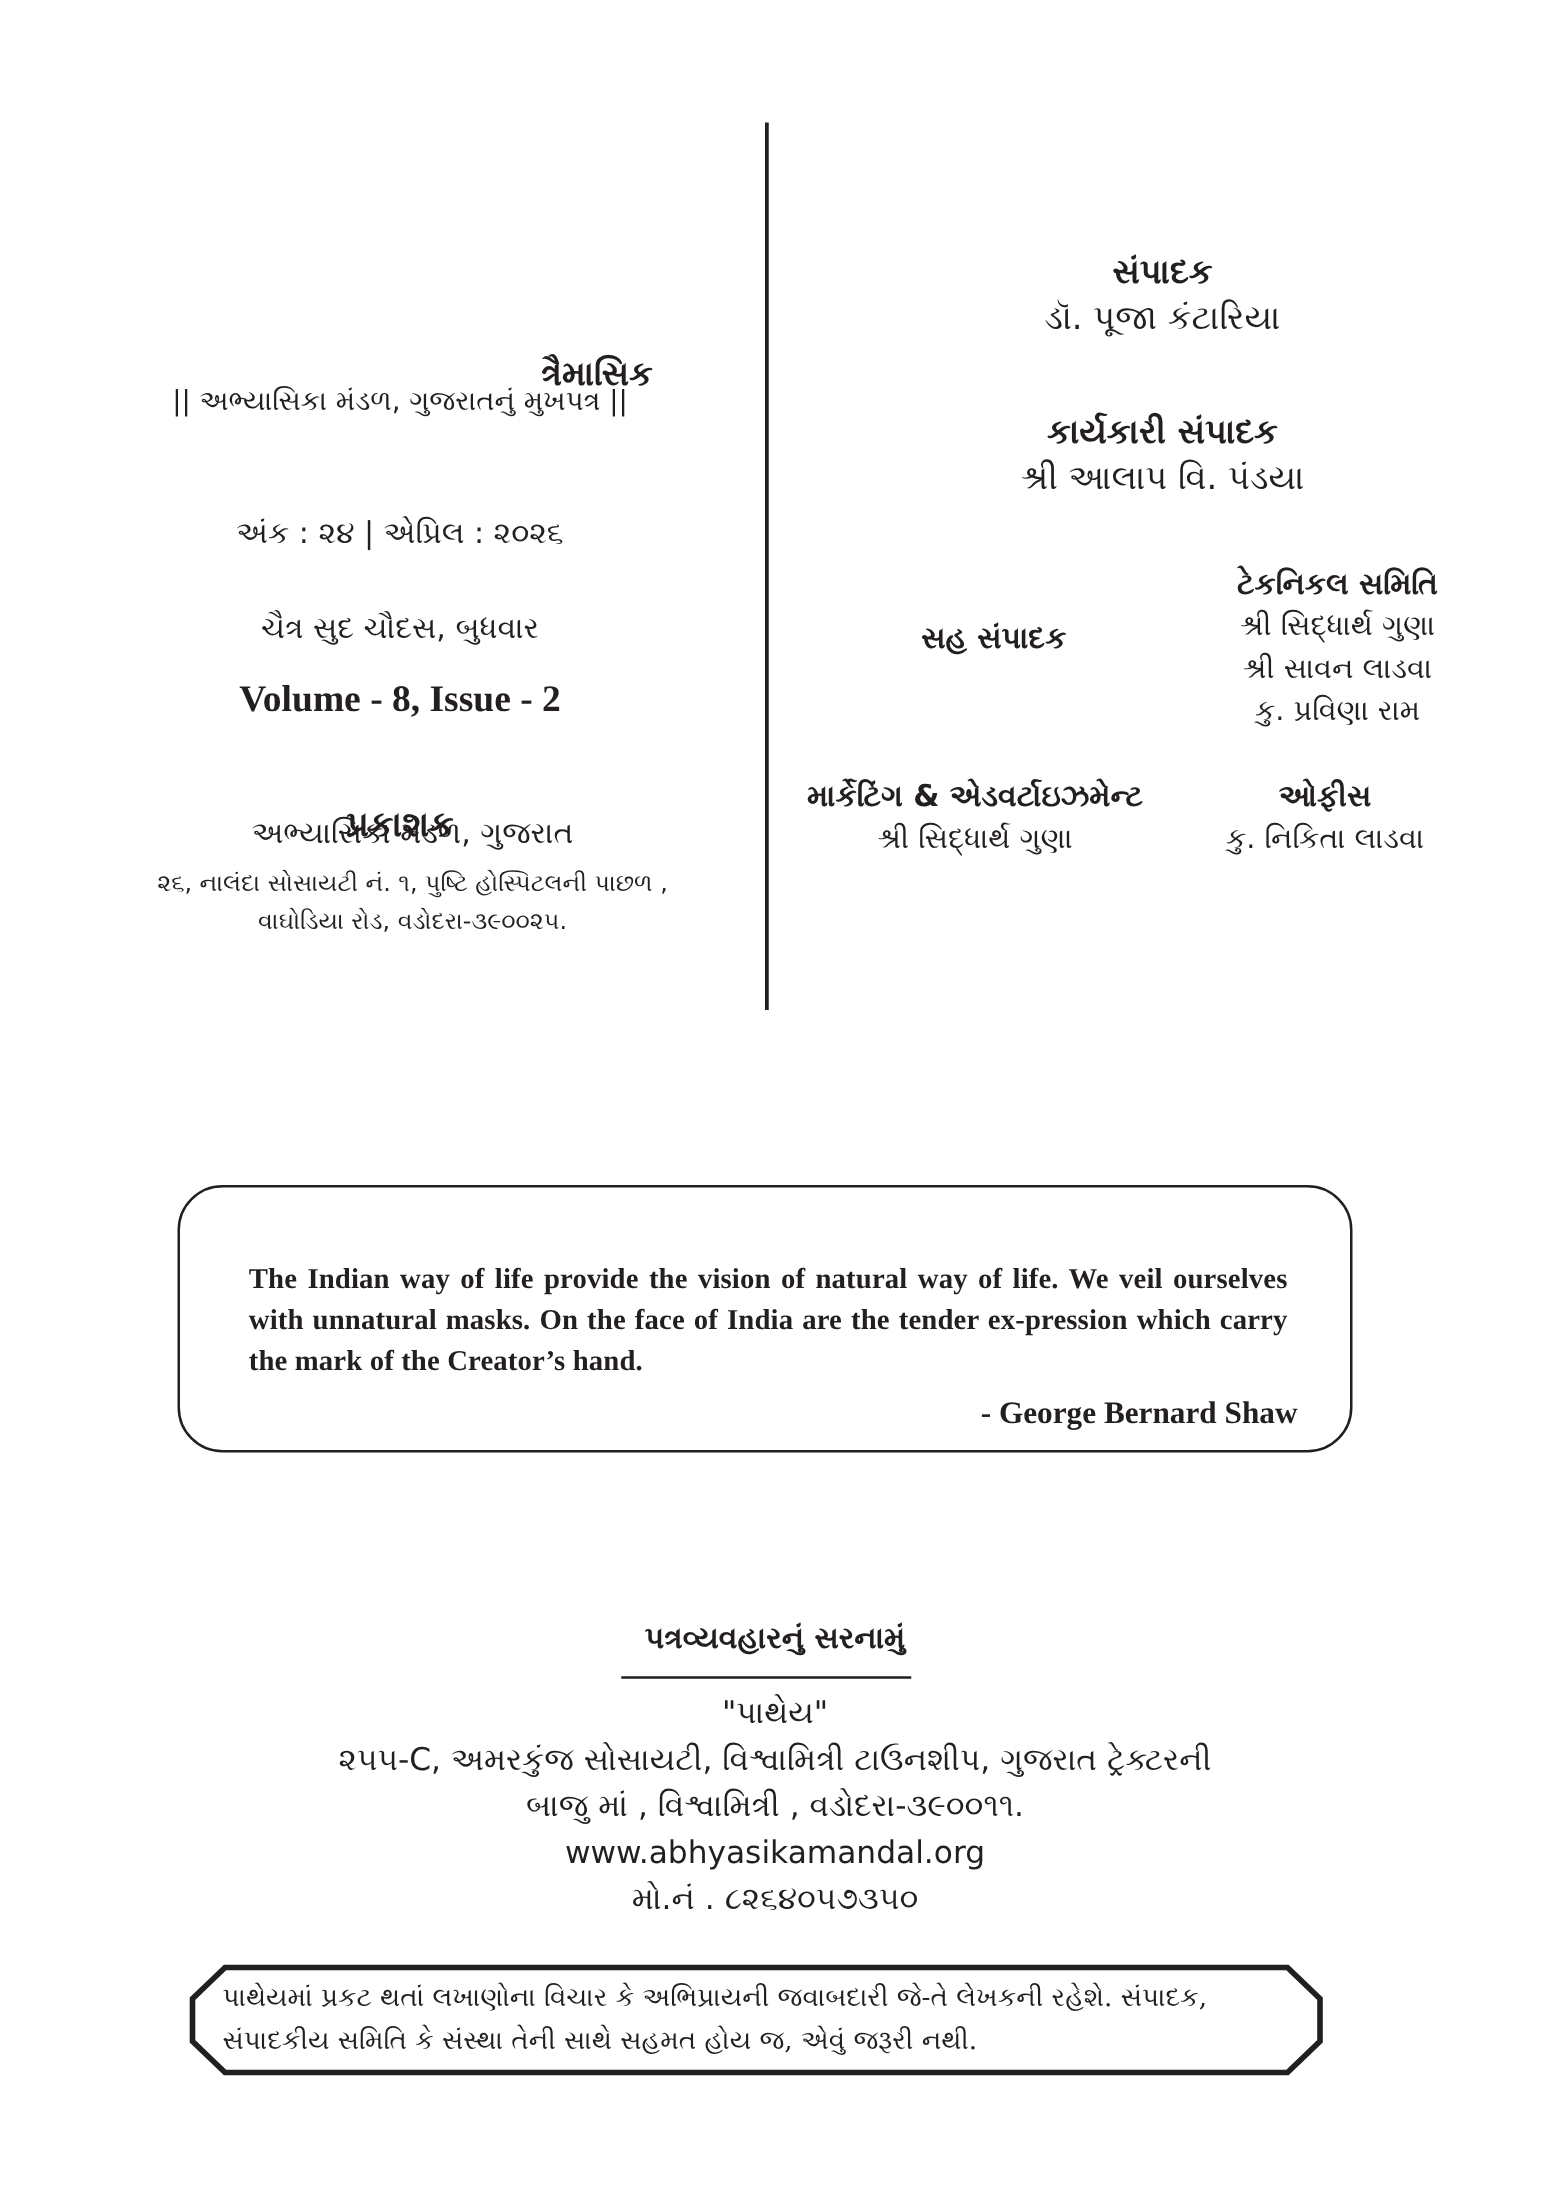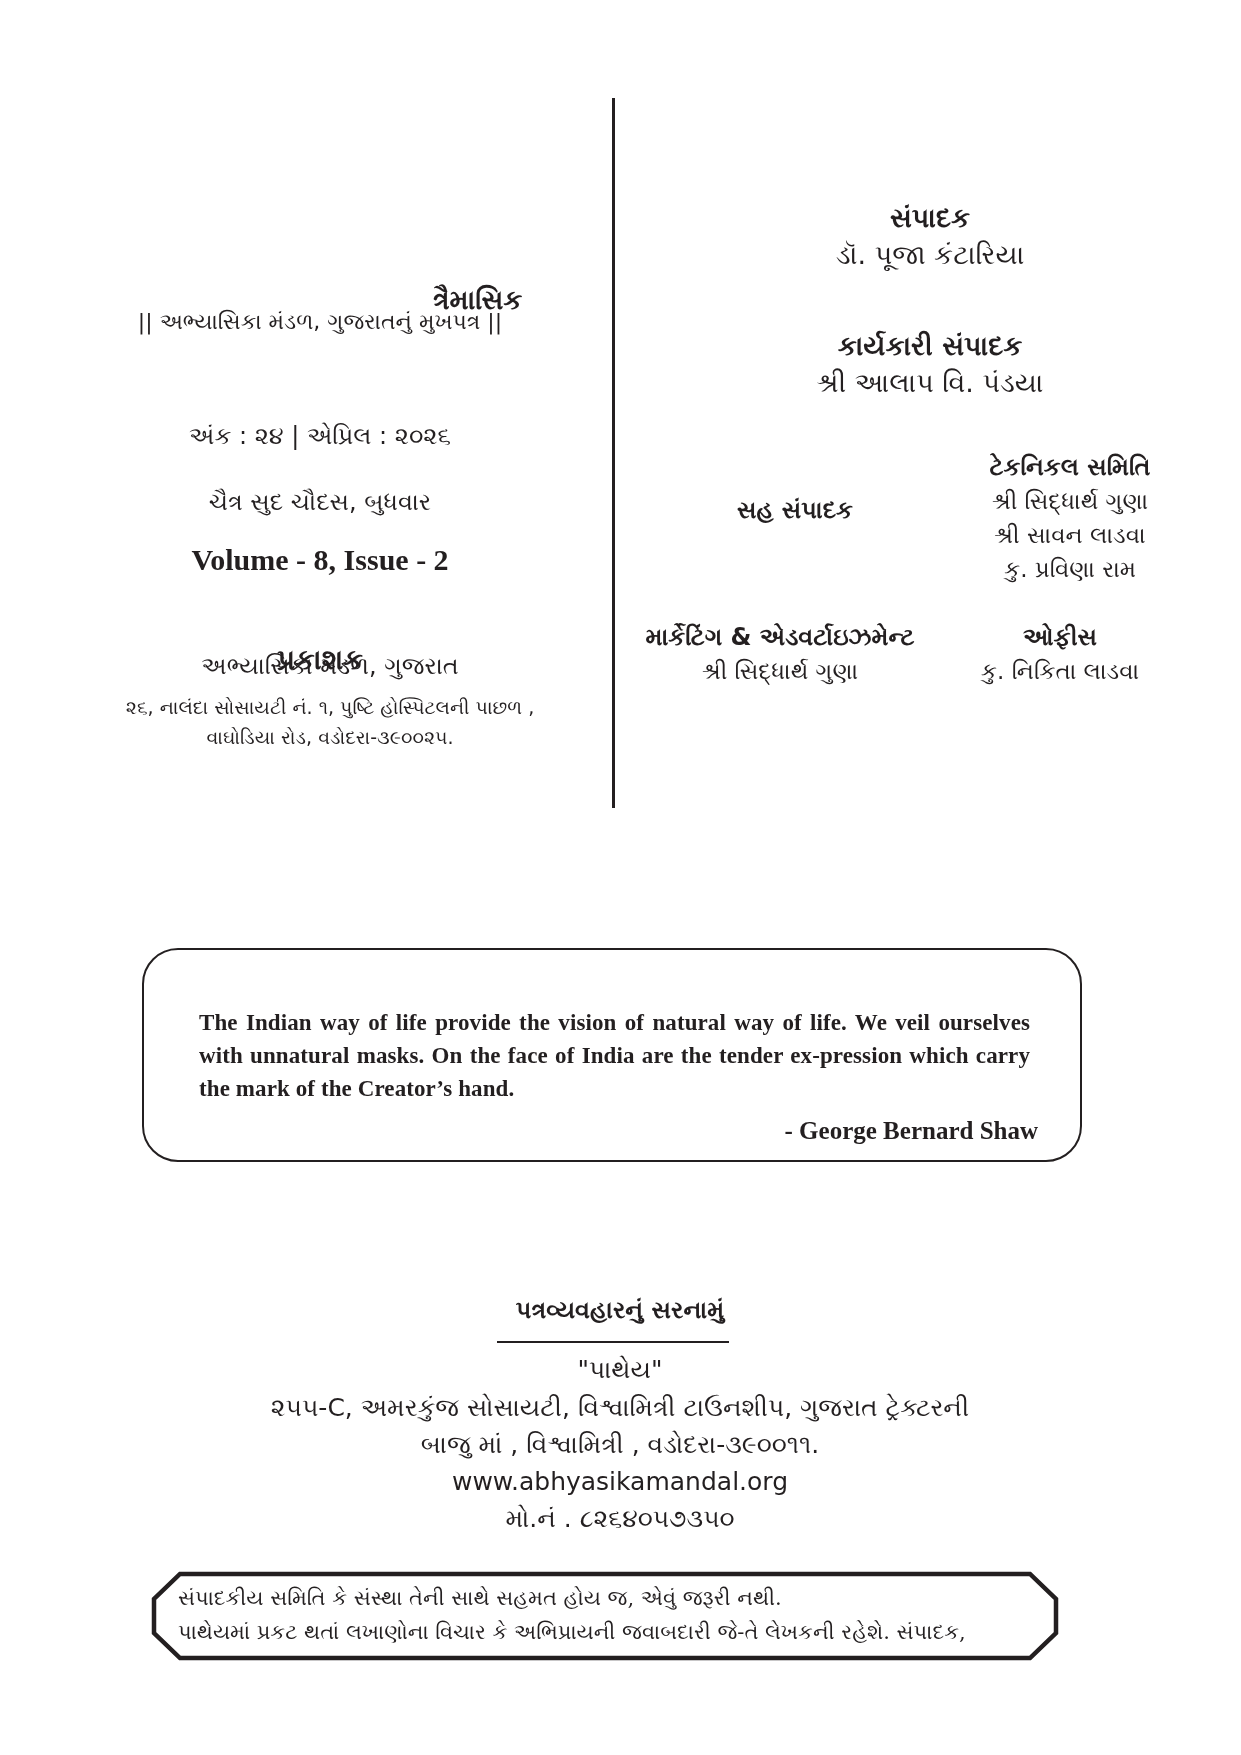--- a/index.html
+++ b/index.html
@@ -28,21 +28,21 @@
       -webkit-text-stroke: 4px #231f20;
     }
     .masthead-sub {
       position: absolute; left: 313px; top: 135px;
       font-weight: 700; font-size: 27px; line-height: 30px;
     }
     .tagline {
       left: 60px; top: 302px; width: 520px;
       font-size: 22px; line-height: 40px;
     }
-    .issue-line { left: 130px; top: 418px; width: 380px; font-size: 24px; line-height: 36px; text-align: center; }
+    .issue-line { left: 130px; top: 408px; width: 380px; font-size: 24px; line-height: 36px; text-align: center; }
     .tithi-line { left: 130px; top: 484px; width: 380px; font-size: 24px; line-height: 36px; }
     .volume-line {
       left: 130px; top: 540px; width: 380px;
       font-family: "Liberation Serif", serif; font-weight: 700;
       font-size: 30px; line-height: 40px;
     }
     .publisher-head { left: 130px; top: 644px; width: 380px; font-size: 28px; font-weight: 700; line-height: 32px; }
     .publisher-name { left: 110px; top: 648px; width: 440px; font-size: 24px; line-height: 36px; }
     .publisher-addr1 { left: 80px; top: 692px; width: 500px; font-size: 19px; line-height: 30px; }
     .publisher-addr2 { left: 80px; top: 722px; width: 500px; font-size: 19px; line-height: 30px; }
@@ -158,16 +158,16 @@
 <div class="abs corr-line center" style="top:1391px;">૨૫૫-C, અમરકુંજ સોસાયટી, વિશ્વામિત્રી ટાઉનશીપ, ગુજરાત ટ્રેક્ટરની</div>
 <div class="abs corr-line center" style="top:1428px;">બાજુ માં , વિશ્વામિત્રી , વડોદરા-૩૯૦૦૧૧.</div>
 <div class="abs corr-line center" style="top:1465px;">www.abhyasikamandal.org</div>
 <div class="abs corr-line center" style="top:1502px;">મો.નં . ૮૨૬૪૦૫૭૩૫૦</div>
 
 <div class="abs disclaimer">
   <svg width="910" height="90" viewBox="0 0 910 90">
     <polygon points="30,3 880,3 906,28 906,62 880,87 30,87 4,62 4,28" fill="#ffffff" stroke="#231f20" stroke-width="4.5" stroke-linejoin="miter"></polygon>
   </svg>
   <div class="disclaimer-text">
+    <div>પાથેયમાં પ્રકટ થતાં લખાણોના વિચાર કે અભિપ્રાયની જવાબદારી જે-તે લેખકની રહેશે. સંપાદક,</div>
     <div>સંપાદકીય સમિતિ કે સંસ્થા તેની સાથે સહમત હોય જ, એવું જરૂરી નથી.</div>
-    <div>પાથેયમાં પ્રકટ થતાં લખાણોના વિચાર કે અભિપ્રાયની જવાબદારી જે-તે લેખકની રહેશે. સંપાદક,</div>
   </div>
 </div>
 
 </body></html>

